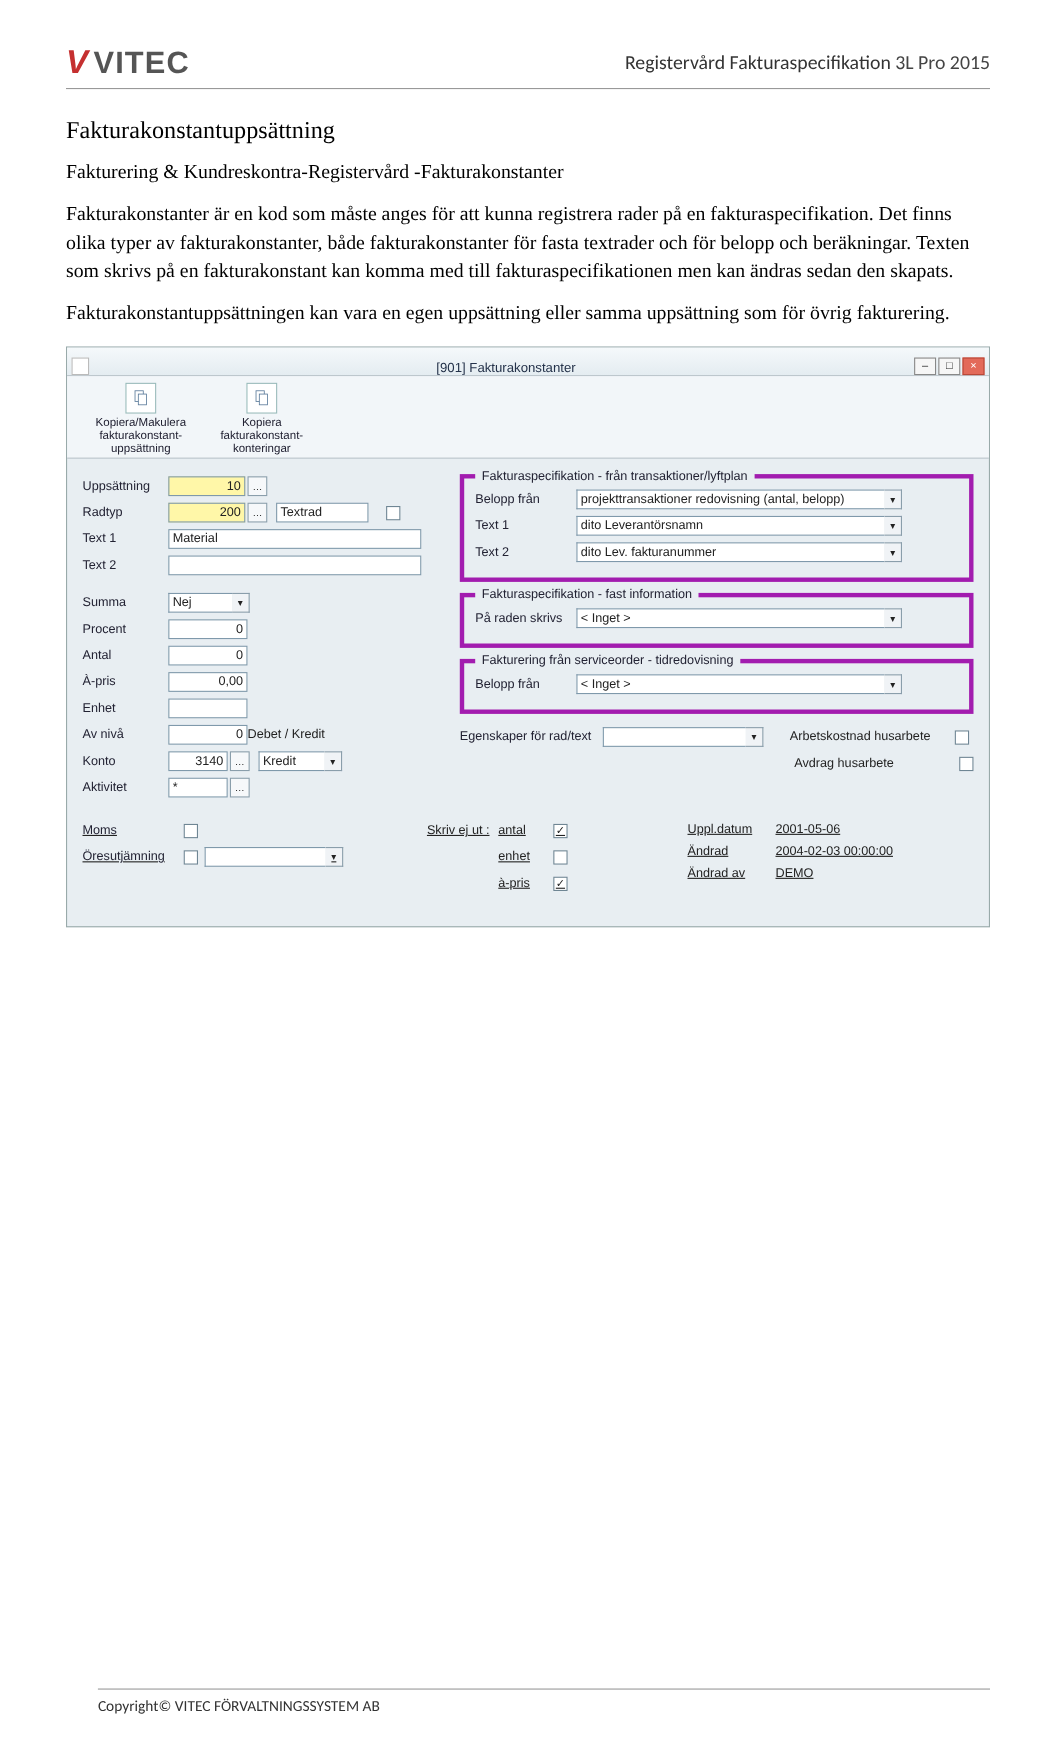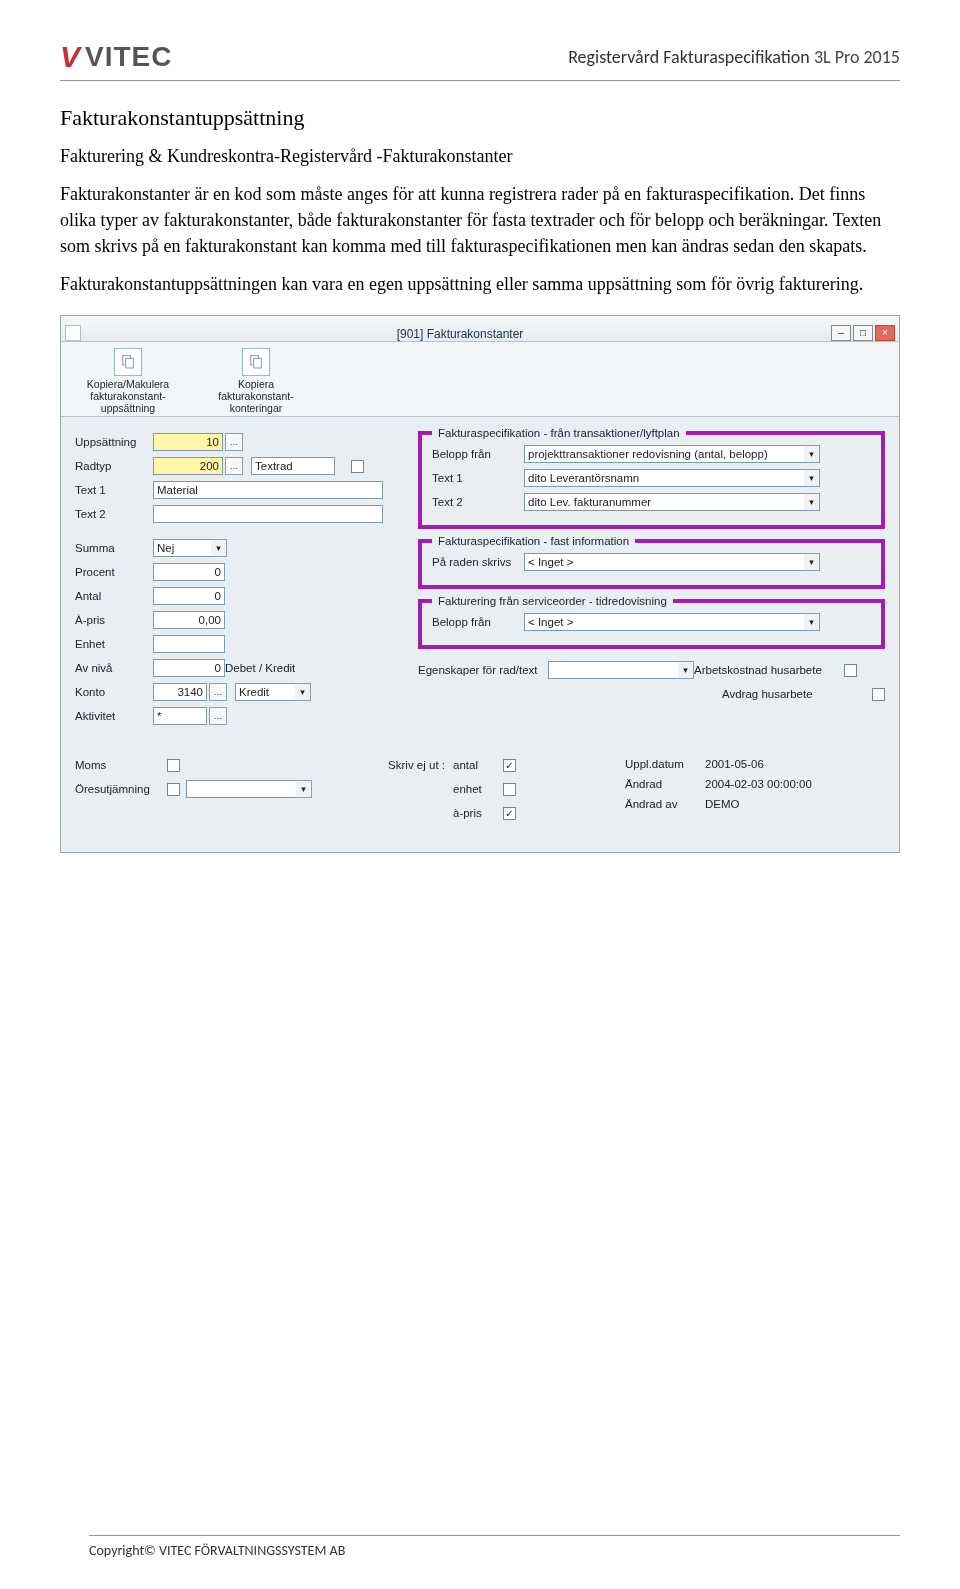--- a/index.html
+++ b/index.html
@@ -77,21 +77,20 @@
     flex: 1; text-align: center; color: #24324a; font-size: 12px;
   }
   .titlebar .win-btns { display: flex; gap: 2px; }
   .titlebar .win-btn {
     width: 20px; height: 16px; border: 1px solid #888; background: #f6f6f6; font-size: 10px;
     display: flex; align-items: center; justify-content: center; line-height: 1;
   }
   .titlebar .win-btn.close { background: #e36a5a; color: #fff; border-color: #b94838; }
   .ribbon {
     display: flex;
-    gap: 18px;
     padding: 6px 12px 2px 12px;
     border-bottom: 1px solid #b8c2c9;
     background: #f2f6f9;
   }
   .ribbon-item { text-align: center; font-size: 10.5px; color: #223; width: 110px; }
   .ribbon-icon {
     width: 28px; height: 28px; margin: 0 auto 2px auto;
     border: 1px solid #9bb; background: #fff;
     display: flex; align-items: center; justify-content: center;
   }
@@ -122,21 +121,21 @@
   .fieldset {
     border: 4px solid #a21caf; padding: 8px 6px 10px 10px; margin-bottom: 10px; position: relative;
   }
   .fieldset .legend {
     position: absolute; top: -8px; left: 10px; background: #e8eef2; padding: 0 6px; font-size: 11.5px; color: #223;
   }
   .wide { width: 280px; }
   .val { color: #222; }
   .chk { width: 13px; height: 13px; border: 1px solid #6f8694; background: #fff; display: inline-flex; align-items: center; justify-content: center; font-size: 10px; }
   .row-gap { height: 10px; }
-  .bottom-block { display: flex; gap: 40px; margin-top: 25px; }
+  .bottom-block { display: flex; gap: 40px; margin-top: 15px; text-decoration: underline; }
   .bb-left { width: 250px; }
   .bb-mid { width: 220px; }
   .bb-right { flex: 1; }
   .kvp { display: flex; height: 20px; align-items: center; }
   .kvp .k { width: 80px; }
   .footer {
     position: absolute; left: 60px; right: 60px; bottom: 30px;
     border-top: 1px solid #999; padding-top: 6px;
     font-family: Calibri, Arial, sans-serif; font-size: 14px;
     color: #333;
@@ -318,21 +317,21 @@
               </span>
             </div>
           </div>
 
           <div class="frow" style="margin-top:2px">
             <span class="flabel" style="width:130px">Egenskaper för rad/text</span>
             <span class="combo">
               <span class="input" style="width:130px"></span>
                 <span class="dd">▾</span>
             </span>
-            <span style="width:150px">Arbetskostnad husarbete</span>
+            <span style="margin-left:24px;width:150px">Arbetskostnad husarbete</span>
             <span class="chk"></span>
           </div>
           <div class="frow">
             <span style="width:130px"></span>
               <span style="width:150px"></span>
             <span style="margin-left:24px;width:150px">Avdrag husarbete</span>
             <span class="chk"></span>
           </div>
         </div>
       </div>

